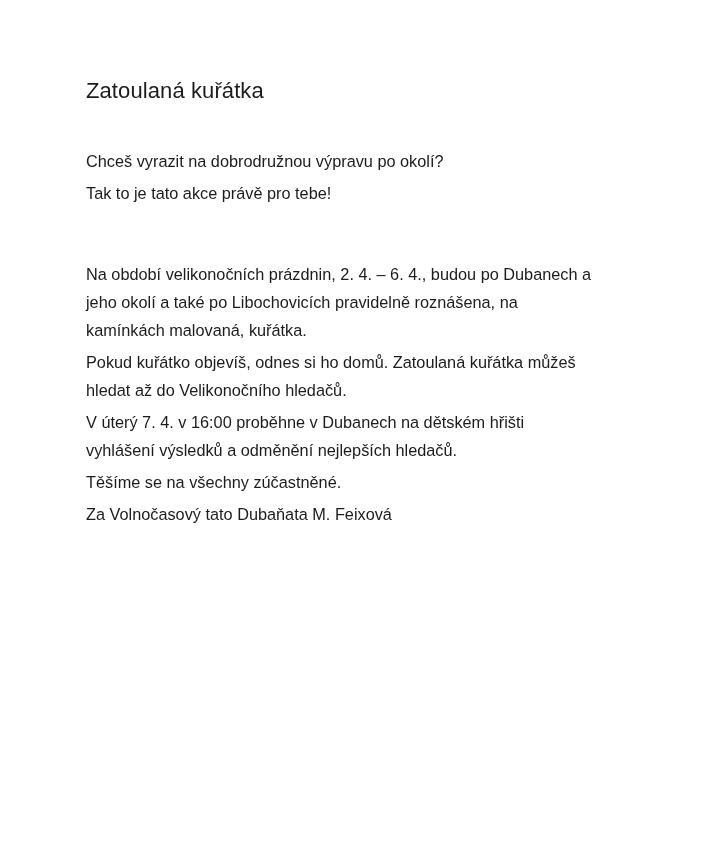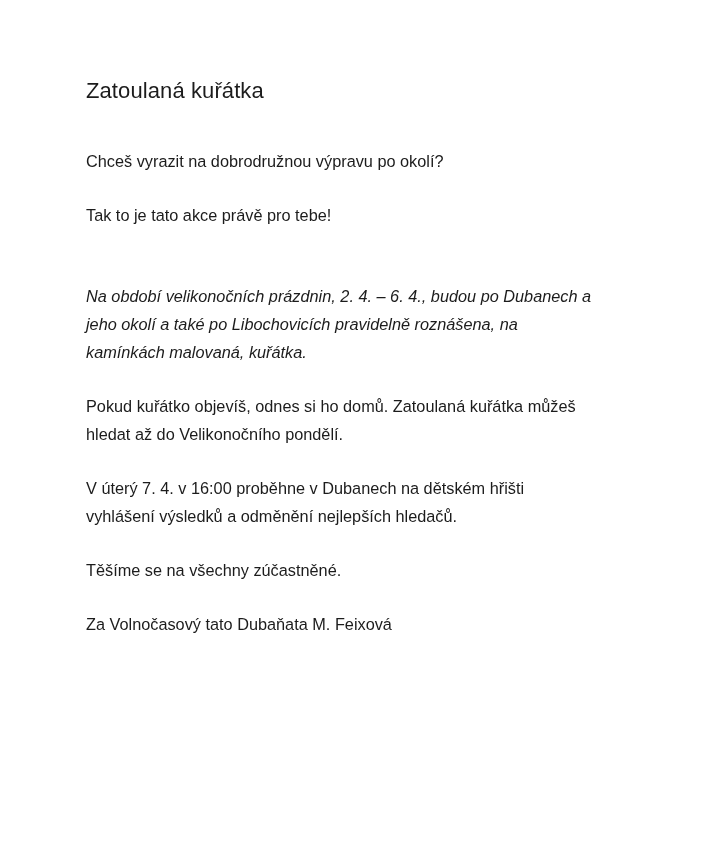--- a/index.html
+++ b/index.html
@@ -38,42 +38,42 @@
       left: 86px;
       top: 147px;
       width: 560px;
     }
     .p {
       margin: 0;
       font-size: 16.3px;
       line-height: 28px;
       color: #1c1c1c;
     }
-    .p + .p { margin-top: 26px; }
-    .gap-large { margin-top: 53px !important; font-style: italic; }
+    .p + .p { margin-top: 4px; }
+    .gap-large { margin-top: 53px !important; }
   </style>
 </head>
 <body>
 
 <div class="page">
   <h1 class="title">Zatoulaná kuřátka</h1>
 
   <div class="content">
     <p class="p">Chceš vyrazit na dobrodružnou výpravu po okolí?</p>
     <p class="p">Tak to je tato akce právě pro tebe!</p>
 
     <p class="p gap-large">
       <span>Na období velikonočních prázdnin, 2. 4. – 6. 4., budou po Dubanech a</span><br>
       <span>jeho okolí a také po Libochovicích pravidelně roznášena, na</span><br>
       <span>kamínkách malovaná, kuřátka.</span>
     </p>
 
     <p class="p">
       <span>Pokud kuřátko objevíš, odnes si ho domů. Zatoulaná kuřátka můžeš</span><br>
-      <span>hledat až do Velikonočního pondělí.</span>
+      <span>hledat až do Velikonočního hledačů.</span>
     </p>
 
 
     <p class="p">
       <span>V úterý 7. 4. v 16:00 proběhne v Dubanech na dětském hřišti</span><br>
       <span>vyhlášení výsledků a odměnění nejlepších hledačů.</span>
     </p>
 
 
     <p class="p">

